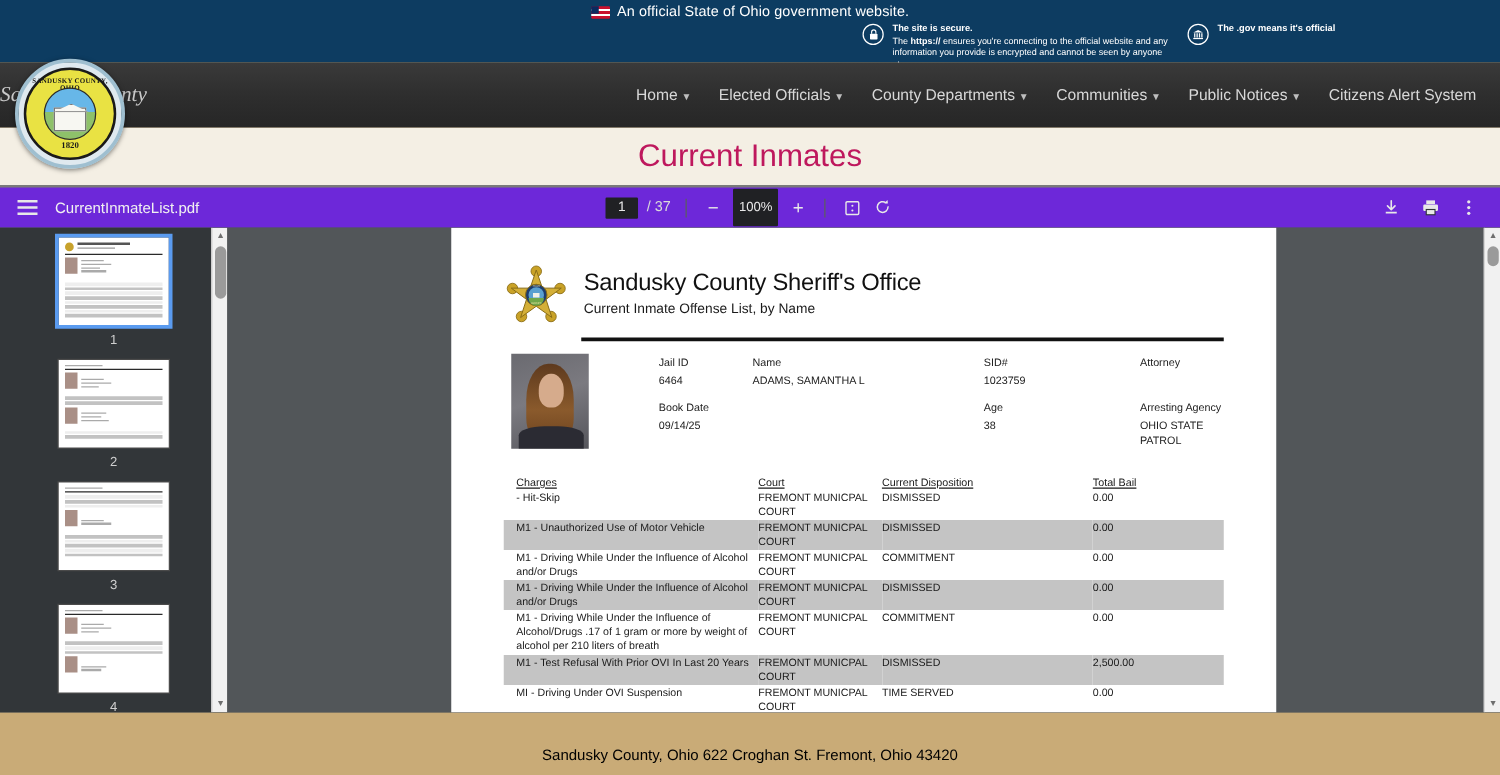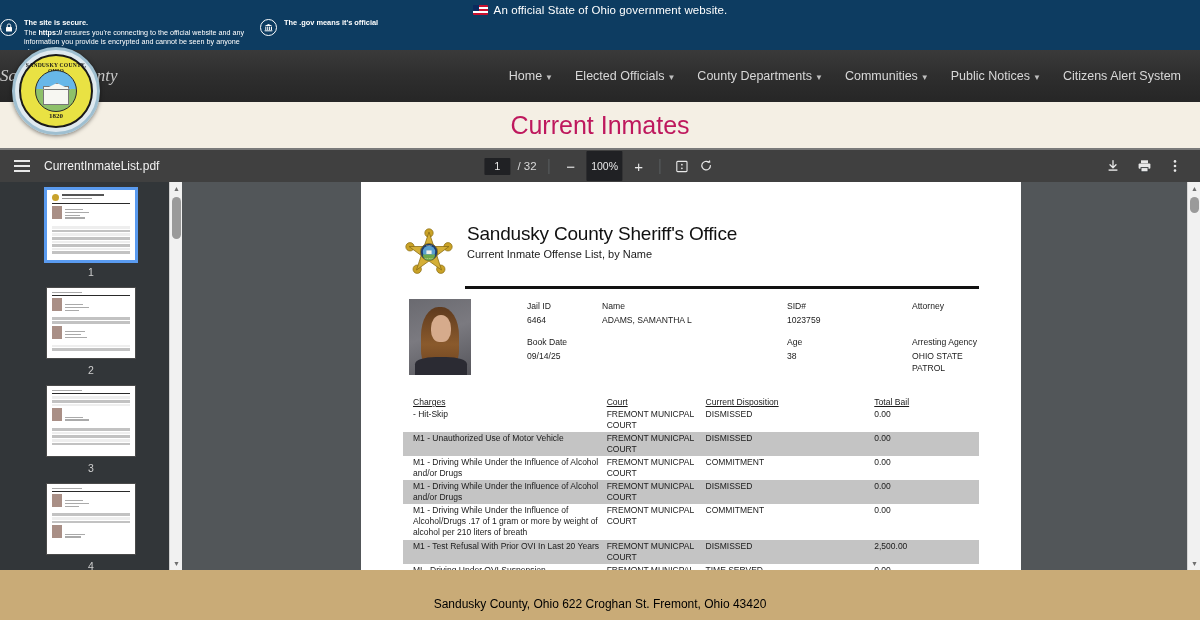--- a/index.html
+++ b/index.html
@@ -31,21 +31,21 @@
       #c8102e 0 22%, #ffffff 22% 42%, #c8102e 42% 62%, #ffffff 62% 80%, #c8102e 80% 100%);
     position: relative; border-radius: 1px;
     vertical-align: middle;
   }
   .flag-icon::before {
     content: ""; position: absolute; left: 0; top: 0;
     width: 6px; height: 6px; background: #0a2a5e;
   }
   .gov-cols {
     display: flex; gap: 0; padding: 2px 0 0 0;
-    justify-content: flex-start;
+    justify-content: flex-end;
   }
   .gov-col { display: flex; gap: 7px; width: 250px; align-items: flex-start; }
   .gov-col:first-child { margin-right: 10px; }
   .gov-ic {
     flex: 0 0 auto;
     width: 17px; height: 17px; border-radius: 50%;
     border: 1.2px solid #ffffff;
     display: flex; align-items: center; justify-content: center;
     font-size: 9px; line-height: 1; color: #fff;
     margin-top: 1px;
@@ -126,21 +126,21 @@
   }
 
   
   .pdf-app {
     height: 420px; width: 1200px;
     background: #525659;
     display: flex; flex-direction: column;
     position: relative;
   }
   .pdf-toolbar {
-    height: 32px; background: #404040;
+    height: 32px; background: #6d28d9;
     display: flex; align-items: center;
     padding: 0 10px;
     color: #e8e8e8; font-size: 12px;
     flex: 0 0 auto;
     position: relative;
   }
   .hamburger {
     width: 16px; height: 12px; position: relative; margin-right: 14px; margin-left: 4px;
     cursor: pointer;
   }
@@ -235,21 +235,21 @@
     flex: 1; position: relative; background: #525659;
     overflow: hidden;
   }
   .pdf-page {
     position: absolute; left: 50%; transform: translateX(-50%);
     top: 0;
     width: 660px; background: #fff;
     min-height: 400px;
     padding: 26px 42px 0 42px;
   }
-  .doc-head { display: flex; gap: 12px; align-items: flex-start; margin-top: 16px; }
+  .doc-head { display: flex; gap: 12px; align-items: center; }
   .badge-star {
     width: 52px; height: 52px; flex: 0 0 auto;
     position: relative; margin-top: 2px;
   }
   .doc-titles h2 {
     font-size: 19px; font-weight: normal; color: #111;
     letter-spacing: -.2px; line-height: 1.1;
     font-family: "Liberation Sans", sans-serif;
   }
   .doc-titles .sub { font-size: 11px; color: #1a1a1a; margin-top: 3px; }
@@ -386,21 +386,21 @@
   <div class="pdf-toolbar">
     <div class="hamburger">
       <span></span>
         <span></span>
         <span></span>
     </div>
     <div class="pdf-filename">CurrentInmateList.pdf</div>
 
     <div class="tb-center">
       <input class="pagebox" value="1" style="">
-      <span class="pagetotal">/ 32</span>
+      <span class="pagetotal">/ 37</span>
       <span class="tb-sep"></span>
       <span class="tb-btn">−</span>
       <span class="zoombox">100%</span>
       <span class="tb-btn">+</span>
       <span class="tb-sep"></span>
       <span class="tb-btn">
         <svg width="13" height="13" viewBox="0 0 14 14" class="icon-svg">
             <rect x="1.5" y="1.5" width="11" height="11" rx="1" stroke="#e8e8e8" stroke-width="1.2" fill="none"></rect>
             <circle cx="7" cy="5" r="0.9" fill="#e8e8e8"></circle>
             <circle cx="7" cy="9" r="0.9" fill="#e8e8e8"></circle>

